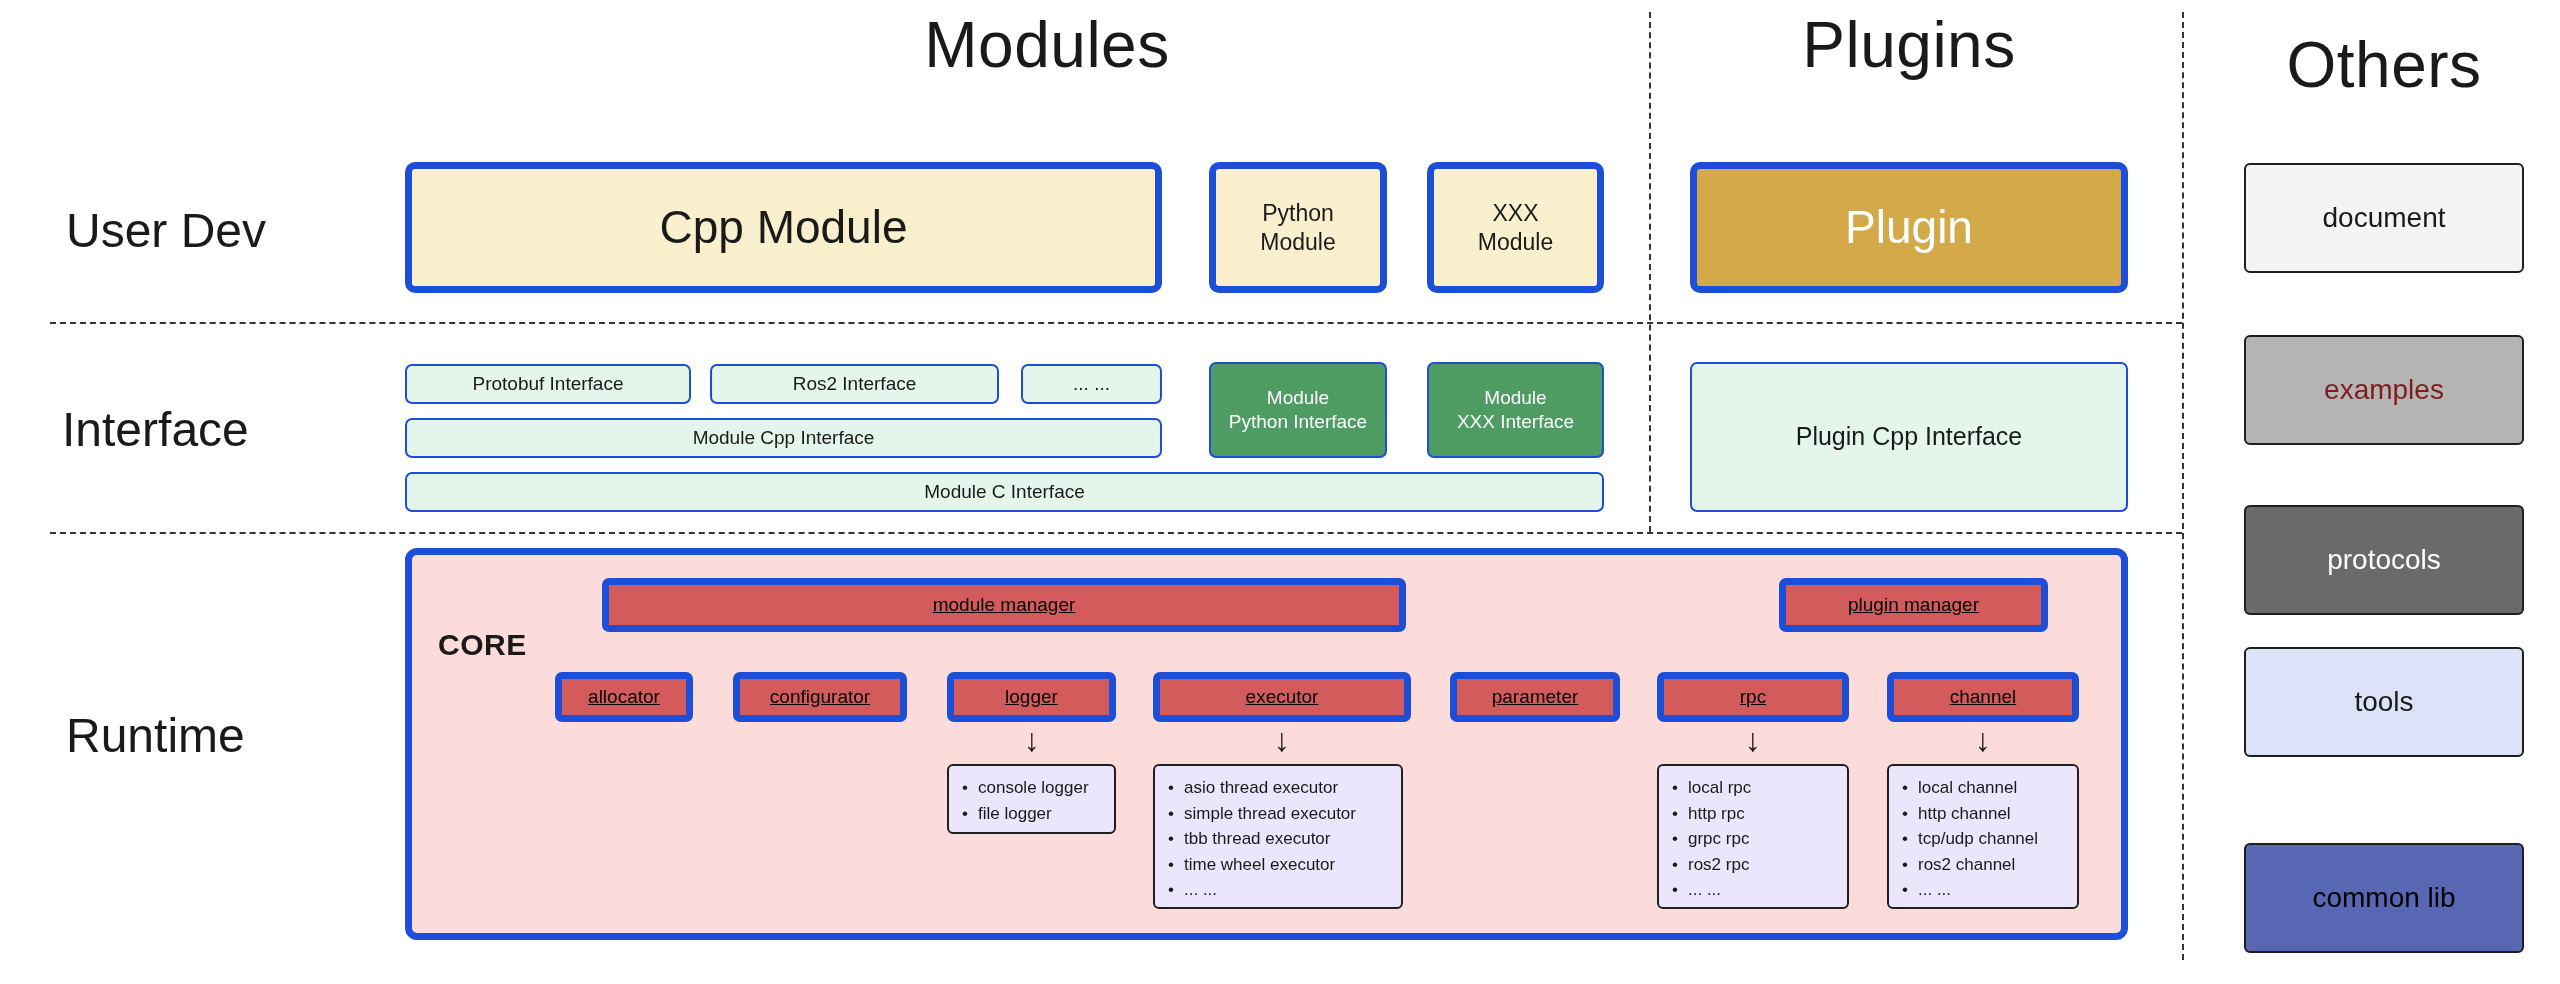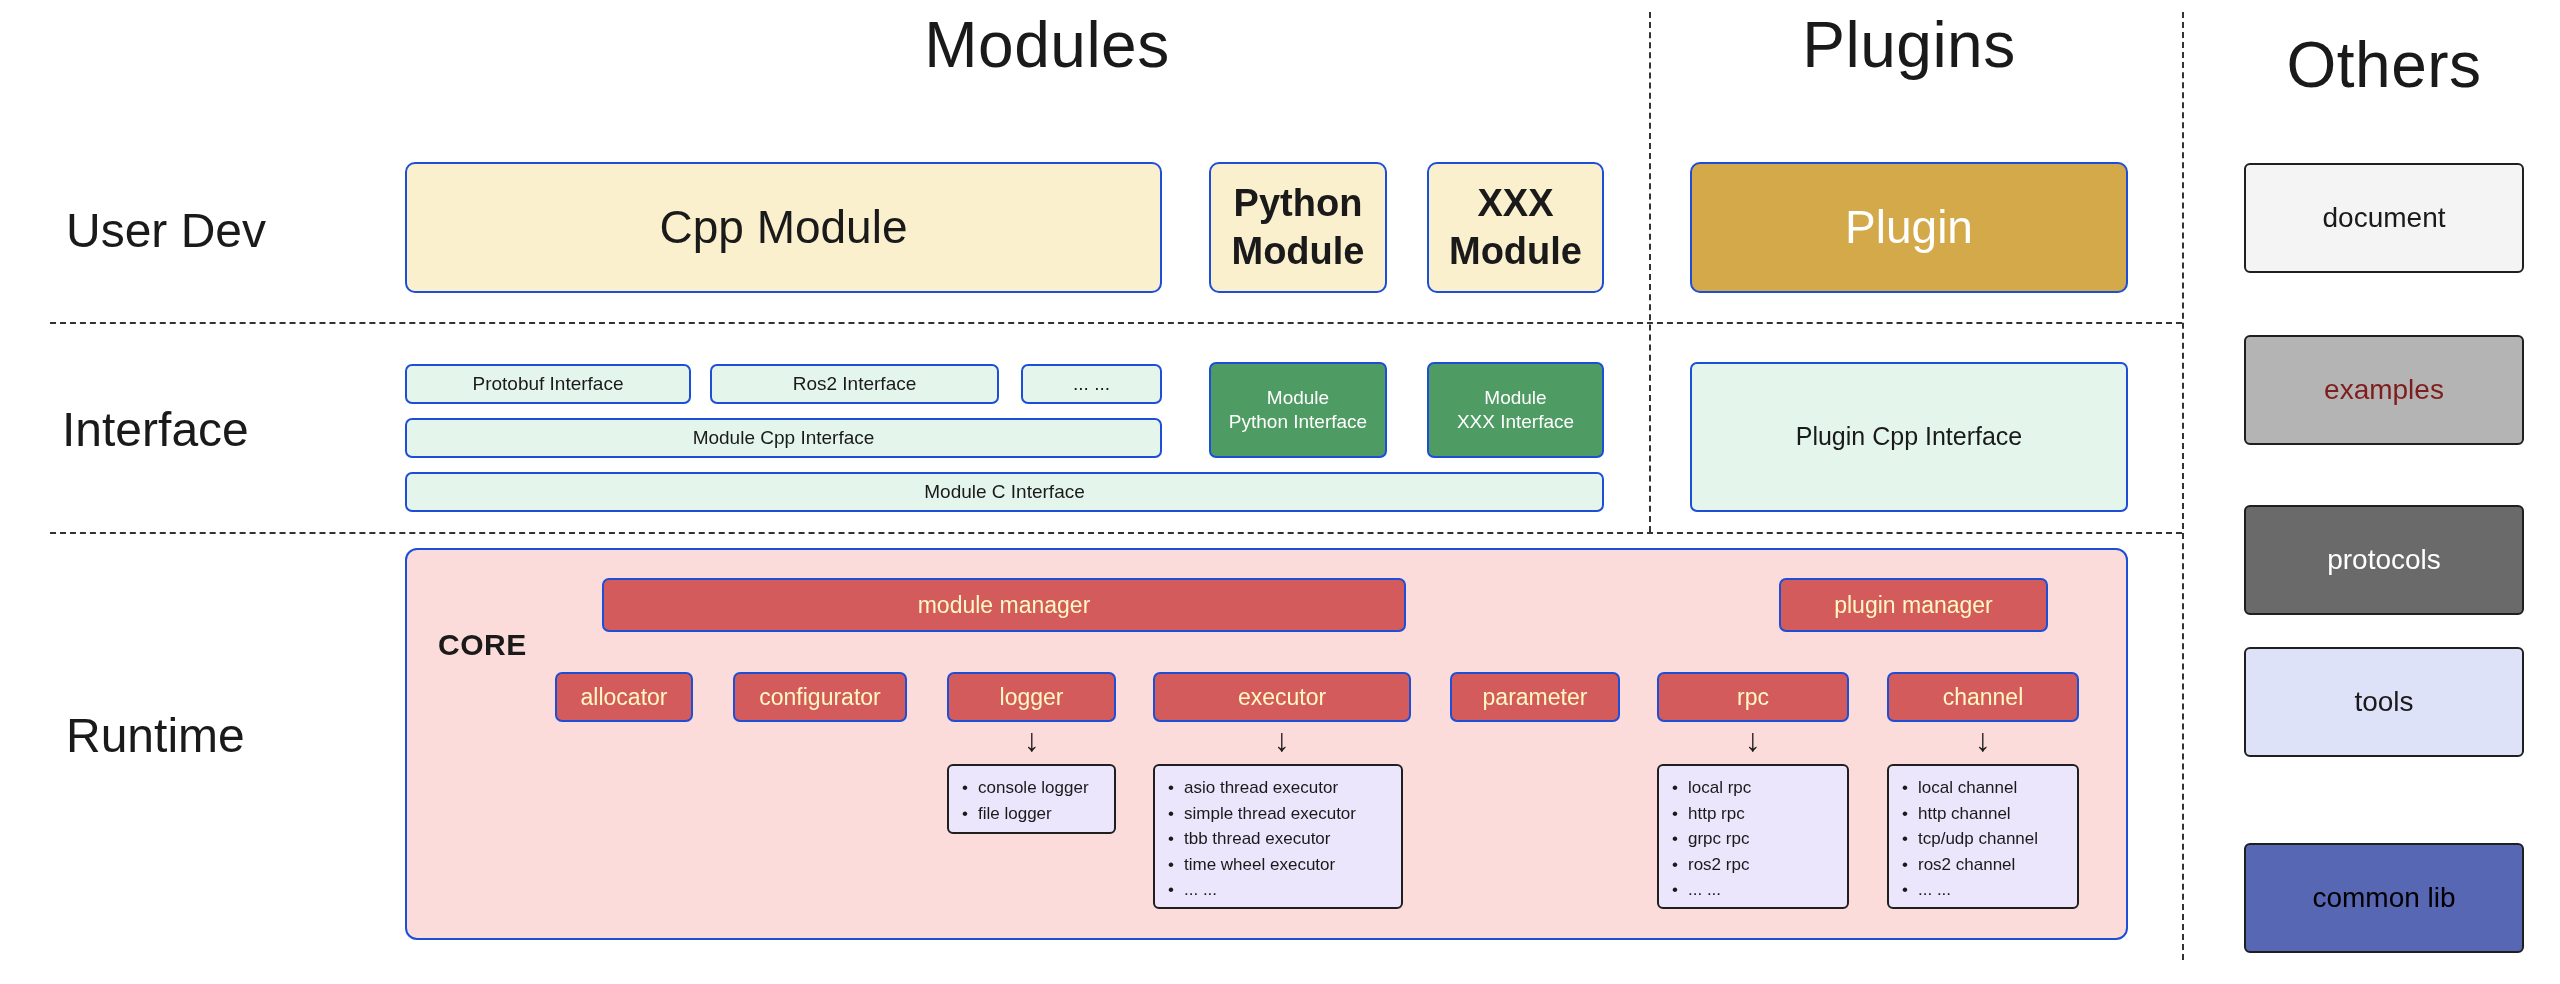--- a/index.html
+++ b/index.html
@@ -29,37 +29,37 @@
   }
   .vdash { position:absolute; width:0; border-left:2.5px dashed #333; }
   .hdash { position:absolute; height:0; border-top:2.5px dashed #333; }
 
   .box {
     position:absolute;
     display:flex;
     align-items:center;
     justify-content:center;
     text-align:center;
-    border:2px solid #1d4ed8;
+    border:7px solid #1d4ed8;
     border-radius:10px;
     font-size:19px;
     line-height:1.25;
   }
   .preline { white-space:pre-line; }
 
   .big   { font-size:46px; }
-  .mid   { font-size:38px;font-weight:bold; }
+  .mid   { font-size:23px; }
   .small { border-width:2.5px; border-radius:7px; }
 
   .cream  { background:#fbf0cd; }
   .gold   { background:#d3a94a; color:#ffffff; }
   .lgreen { background:#e4f5ec; }
   .dgreen { background:#4e9c63; color:#ffffff; }
   .pink   { background:#fcdbdb; border-radius:12px; }
-  .red    { background:#d45b5b; color:#fef9c3; font-size:23px; border-radius:7px; }
+  .red    { background:#d45b5b; color:#000000; font-size:19px; border-radius:7px;text-decoration:underline; }
 
   .plugin-cpp { font-size:25px; }
 
   .core-label {
     position:absolute;
     font-size:30px;
     font-weight:700;
     letter-spacing:0.5px;
   }
 

